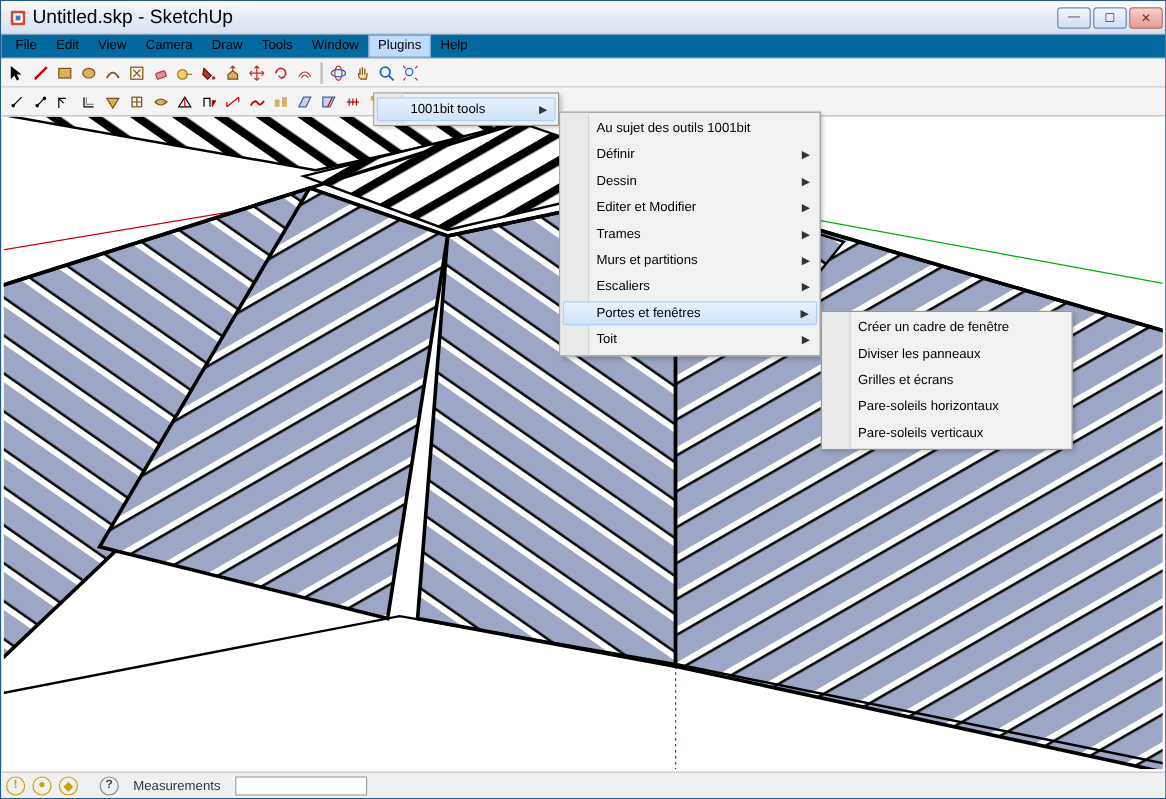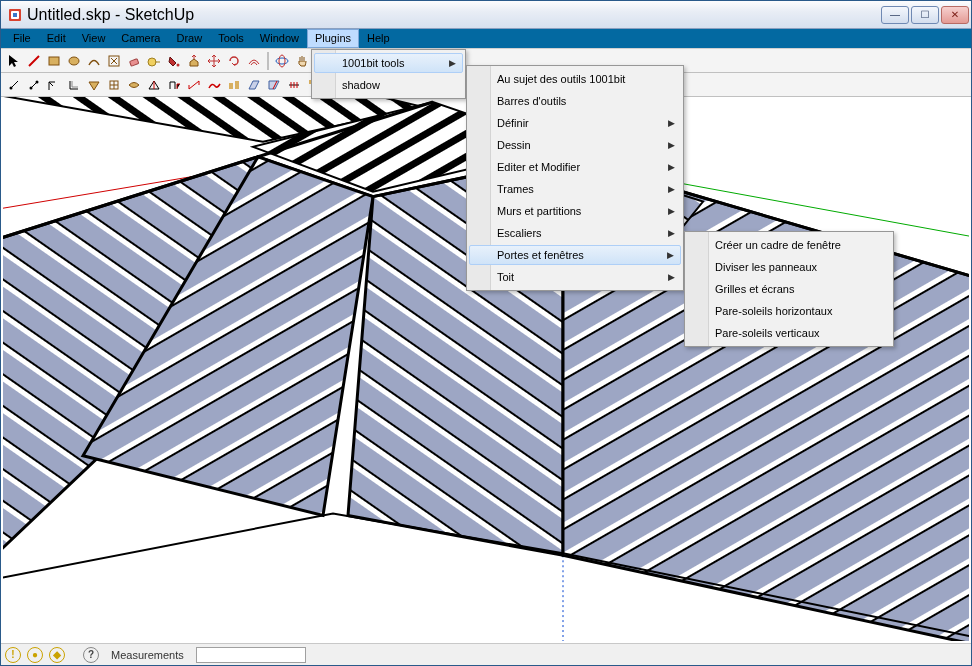--- a/index.html
+++ b/index.html
@@ -22,21 +22,21 @@
   
   .viewport { position:absolute; top:96px; left:2px; right:2px; bottom:24px; background:#fff; overflow:hidden; }
   
   .statusbar { position:absolute; bottom:0; left:0; right:0; height:22px; background:#f0f0f0; border-top:1px solid #c8c8c8; display:flex; align-items:center; padding:0 4px; gap:6px; font-size:11px; color:#444; }
   .status-icon { width:16px; height:16px; border-radius:50%; border:1.5px solid #888; display:inline-flex; align-items:center; justify-content:center; font-weight:bold; font-size:10px; }
   .status-icon.y { border-color:#caa200; color:#caa200; }
   .status-text { flex:1; padding-left:6px; border-left:1px solid #ccc; }
   .measure-label { padding:0 6px; color:#333; }
   .measure-box { width:110px; height:16px; background:#fff; border:1px solid #a0a0a0; }
   
-  .dropdown { position:absolute; background:#f1f1f1; border:1px solid #979797; box-shadow:2px 2px 4px rgba(0,0,0,.25); z-index:10; padding:2px; }
+  .dropdown { position:absolute; background:#f1f1f1; border:1px solid #979797; box-shadow:2px 2px 4px rgba(0,0,0,.25); z-index:10; padding:2px;margin-top:28px; }
   .dropdown .row { display:flex; align-items:center; height:22px; padding:0 20px 0 28px; white-space:nowrap; position:relative; }
   .dropdown .row.hl { background:linear-gradient(#e8f1fb,#cfe3f8); border:1px solid #aecff7; border-radius:2px; padding:0 19px 0 27px; height:20px; margin:1px 0; }
   .dropdown .row .arrow { position:absolute; right:6px; font-size:9px; color:#333; }
   .dropdown .iconcol { position:absolute; left:0; top:0; bottom:0; width:24px; background:#e9e9e9; border-right:1px solid #d4d4d4; }
   .dropdown .items { position:relative; }
   
   .menu1 { top:48px; left:310px; width:155px; }
   .menu2 { top:64px; left:465px; width:218px; }
   .menu3 { top:230px; left:683px; width:210px; }
 </style>
@@ -311,34 +311,28 @@
   </svg>
 </div>
 
 <div class="dropdown menu1">
   <div class="iconcol"></div>
   <div class="items">
     <div class="row hl">
       <span>1001bit tools</span>
       <span class="arrow">▶</span>
     </div>
-    <div class="row">
-      <span>shadow</span>
-    </div>
   </div>
 </div>
 
 <div class="dropdown menu2">
   <div class="iconcol"></div>
   <div class="items">
     <div class="row">
         <span>Au sujet des outils 1001bit</span>
-      </div>
-    <div class="row">
-        <span>Barres d'outils</span>
       </div>
     <div class="row">
         <span>Définir</span>
         <span class="arrow">▶</span>
       </div>
     <div class="row">
         <span>Dessin</span>
         <span class="arrow">▶</span>
       </div>
     <div class="row">

